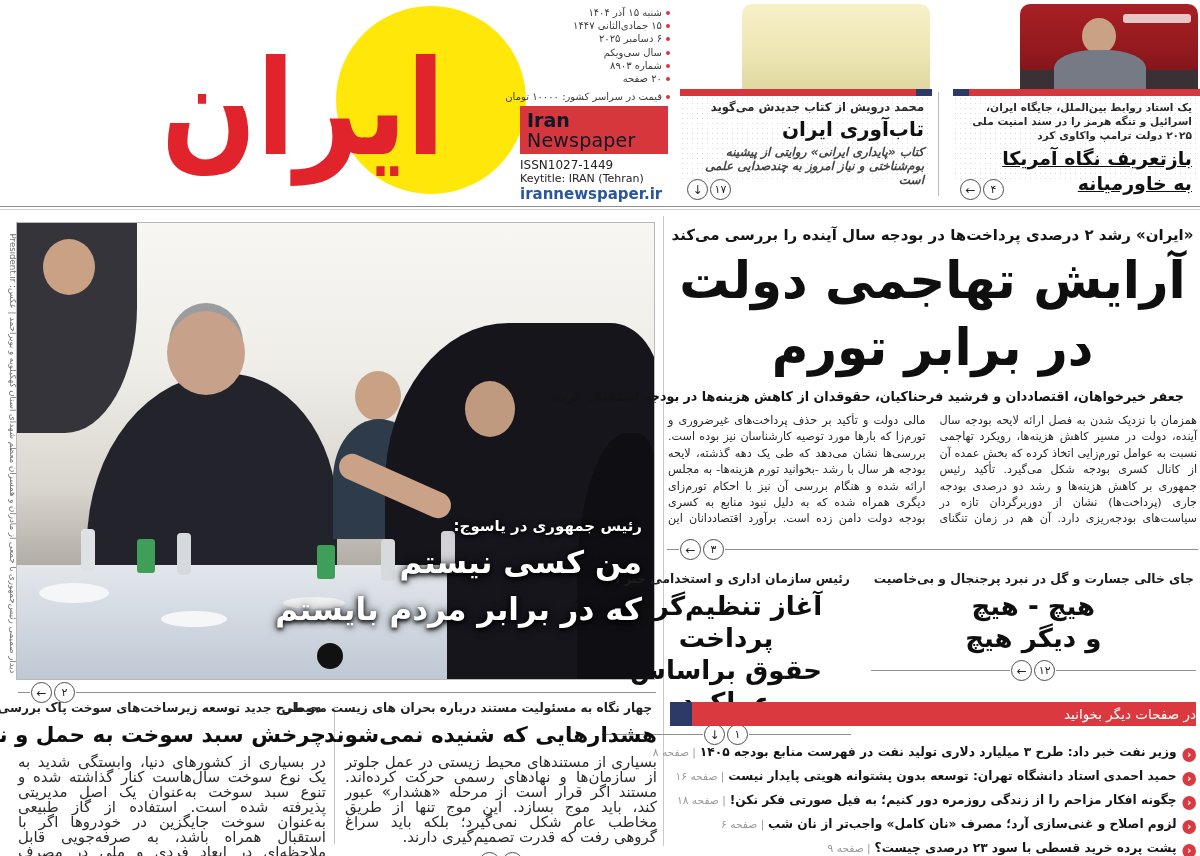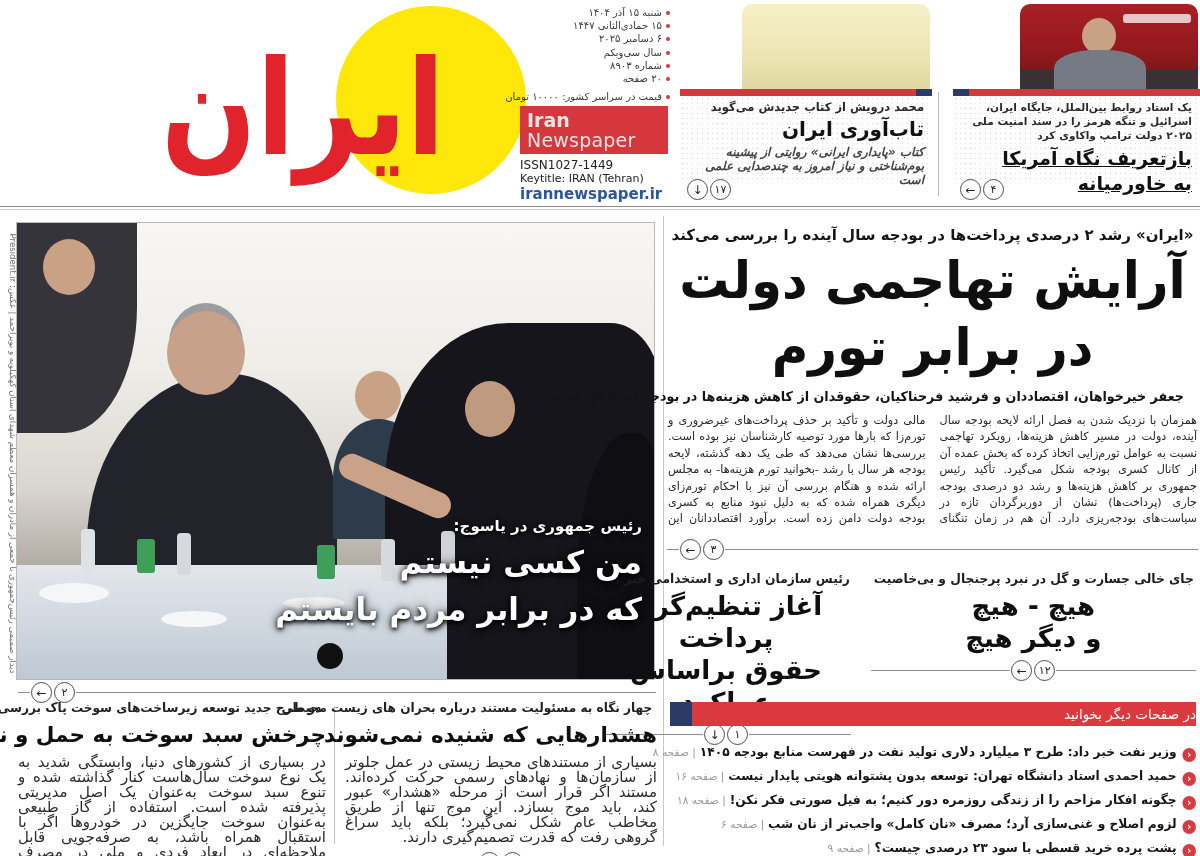--- a/index.html
+++ b/index.html
@@ -10,21 +10,21 @@
   .brand { position:absolute; left:18px; top:4px; width:545px; height:198px; }
   .sun { position:absolute; left:318px; top:2px; width:190px; height:188px; border-radius:50%; background:#ffe70a; }
   .logo-text { position:absolute; right:118px; top:-14px; z-index:2; font-size:112px; line-height:200px; font-weight:bold; color:#e1232b; white-space:nowrap; transform:scaleY(1.18); transform-origin:top; }
 
   .dateline { position:absolute; left:520px; top:6px; width:150px; text-align:right; font-size:10px; line-height:13.2px; color:#3a3a3a; }
   .dateline .ditem { white-space:nowrap; }
   .dateline .ditem:last-child { margin-top:5px; }
   .dot { display:inline-block; width:4px; height:4px; border-radius:50%; background:#d6373d; margin-left:4px; vertical-align:middle; }
 
   .pubblock { position:absolute; left:520px; top:106px; width:150px; direction:ltr; text-align:left; }
-  .pubbox { background:#d6373d; color:#e5e5e5; width:148px; height:48px; padding:5px 7px 10px; }
+  .pubbox { background:#d6373d; color:#0f172a; width:148px; height:48px; padding:5px 7px 10px; }
   .pubbox .n1 { font-weight:bold; font-size:19px; line-height:19px; }
   .pubbox .n2 { font-size:19px; line-height:20px; letter-spacing:.2px; }
   .issn { margin-top:5px; font-size:12px; line-height:13px; color:#222; }
   .keytitle { font-size:11px; line-height:13px; color:#222; }
   .site { font-size:15px; font-weight:bold; color:#2a55a0; line-height:18px; }
 
   .topbox { position:absolute; top:0; height:202px; }
   .topbox1 { left:680px; width:252px; }
   .topbox2 { left:953px; width:247px; }
   .tphoto { position:absolute; top:4px; height:85px; border-radius:10px 10px 0 0; overflow:hidden; }

